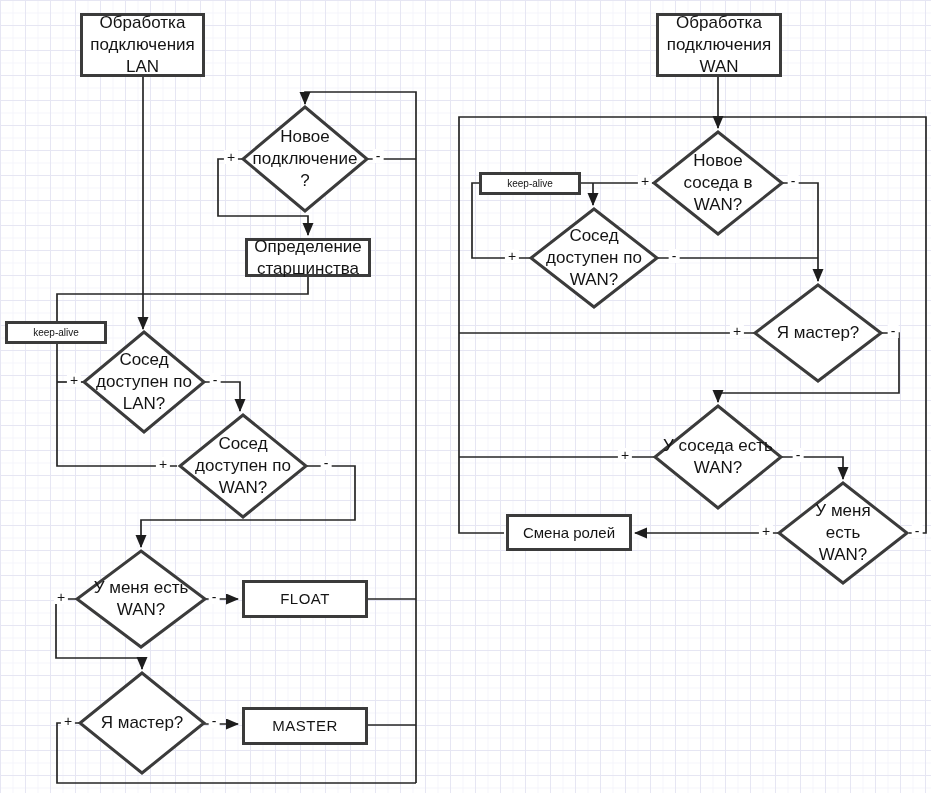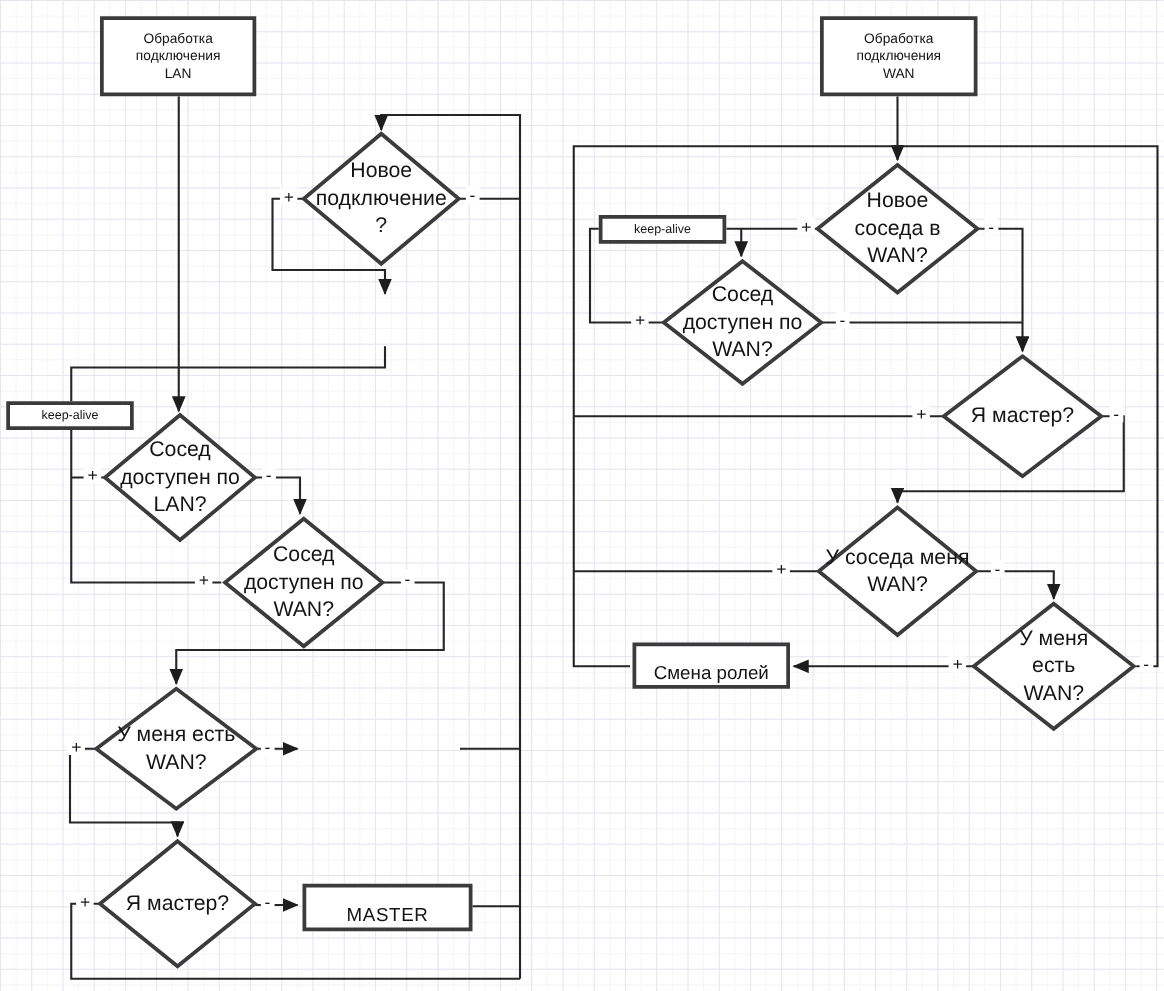--- a/index.html
+++ b/index.html
@@ -13,23 +13,23 @@
       linear-gradient(to bottom,#f4f4fb 1px,transparent 1px);
     background-size:25px 25px,25px 25px,12.5px 12.5px,12.5px 12.5px;
     font-family:"Liberation Sans",sans-serif;color:#141414;
   }
   svg.wires{position:absolute;left:0;top:0;}
   .edge{fill:none;stroke:#262626;stroke-width:1.7px;}
   .diamond{fill:#ffffff;stroke:#3b3b3b;stroke-width:3px;}
   .box{
     position:absolute;box-sizing:border-box;background:#ffffff;
     border:3px solid #3b3b3b;display:flex;align-items:center;justify-content:center;
-    text-align:center;font-size:11px;line-height:1.28;white-space:pre-line;
+    text-align:center;font-size:17px;line-height:1.28;white-space:pre-line;
   }
-  .box.big{font-size:15px;align-items:flex-end;}
+  .box.big{font-size:15px;}
   .box.caps{letter-spacing:0.5px;}
   .box.small{font-size:10px;line-height:1;}
   .dlabel{
     position:absolute;transform:translate(-50%,-50%);
     text-align:center;font-size:17px;line-height:1.3;white-space:pre-line;
   }
   .blabel{
     position:absolute;transform:translate(-50%,-50%);
     background:#ffffff;padding:0 3px;font-size:14px;line-height:1;
   }
@@ -90,24 +90,31 @@
       <polygon class="diamond" points="718,406 781,457 718,508 655,457"></polygon>
       <polygon class="diamond" points="843,483 907,533 843,583 779,533"></polygon>
     </g>
   </svg>
 
   <div class="box" style="left:80px;top:13px;width:125px;height:64px">
     <span>Обработка
 подключения
 LAN</span>
   </div>
+  <div class="box" style="left:245px;top:238px;width:126px;height:39px">
+    <span>Определение
+старшинства</span>
+  </div>
   <div class="box small" style="left:5px;top:321px;width:102px;height:23px">
     <span>keep-alive</span>
   </div>
-  <div class="box big caps" style="left:242px;top:707px;width:136px;height:38px">
+  <div class="box big caps" style="left:242px;top:580px;width:126px;height:38px">
+    <span>FLOAT</span>
+  </div>
+  <div class="box big caps" style="left:242px;top:707px;width:126px;height:38px">
     <span>MASTER</span>
   </div>
   <div class="box" style="left:656px;top:13px;width:126px;height:64px">
     <span>Обработка
 подключения
 WAN</span>
   </div>
   <div class="box small" style="left:479px;top:172px;width:102px;height:23px">
     <span>keep-alive</span>
   </div>
@@ -127,21 +134,21 @@
   <div class="dlabel" style="left:141px;top:599px">У меня есть
 WAN?</div>
   <div class="dlabel" style="left:142px;top:723px">Я мастер?</div>
   <div class="dlabel" style="left:718px;top:183px">Новое
 соседа в
 WAN?</div>
   <div class="dlabel" style="left:594px;top:258px">Сосед
 доступен по
 WAN?</div>
   <div class="dlabel" style="left:818px;top:333px">Я мастер?</div>
-  <div class="dlabel" style="left:718px;top:457px">У соседа меня
+  <div class="dlabel" style="left:718px;top:457px">У соседа есть
 WAN?</div>
   <div class="dlabel" style="left:843px;top:533px">У меня есть
 WAN?</div>
 
   <div class="blabel" style="left:231px;top:157px">+</div>
   <div class="blabel" style="left:378px;top:156px">-</div>
   <div class="blabel" style="left:74px;top:380px">+</div>
   <div class="blabel" style="left:215px;top:380px">-</div>
   <div class="blabel" style="left:163px;top:464px">+</div>
   <div class="blabel" style="left:326px;top:463px">-</div>

